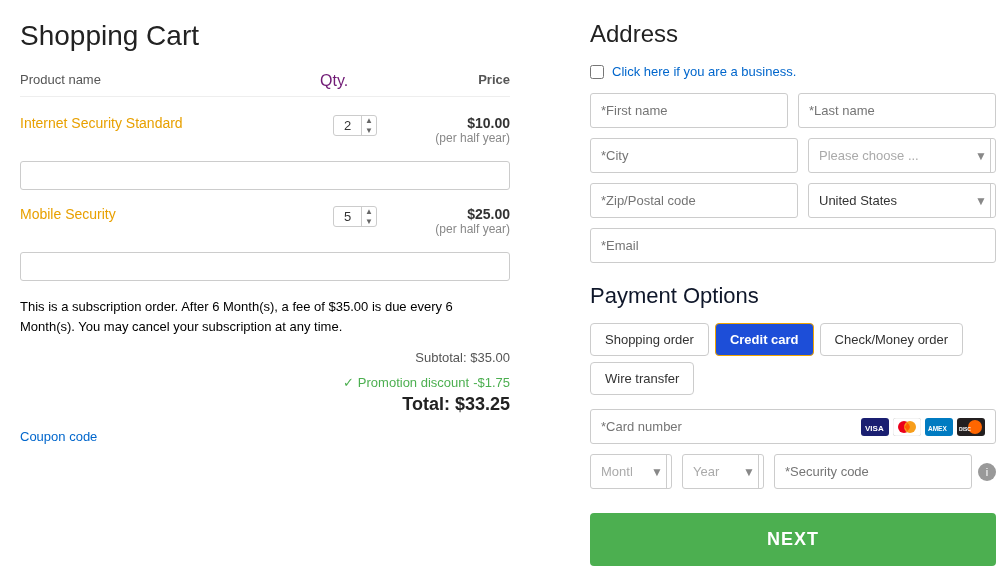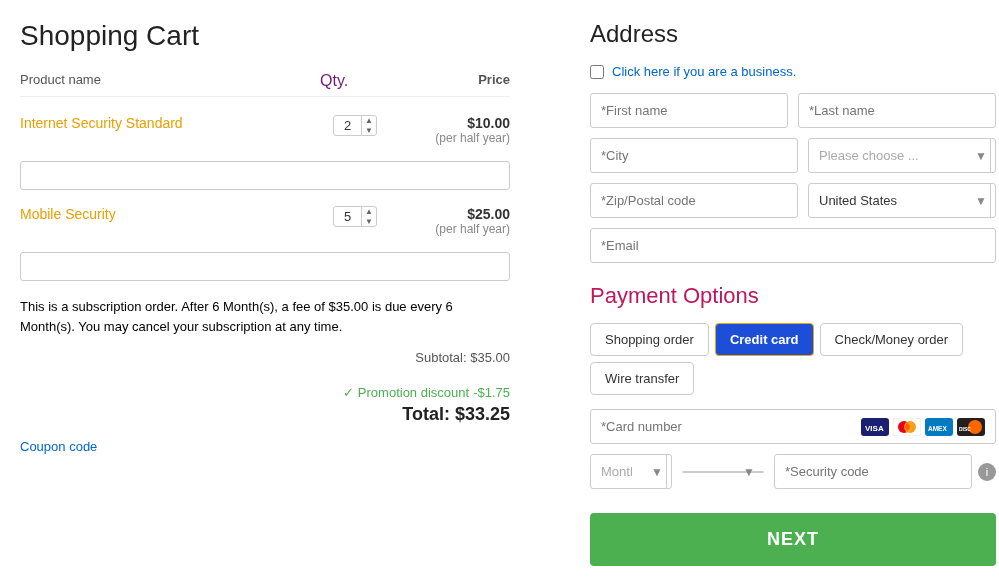--- a/index.html
+++ b/index.html
@@ -106,21 +106,21 @@
       color: #000000;
       line-height: 1.5;
     }
     .totals {
       margin-top: 14px;
       text-align: right;
     }
     .subtotal-row {
       color: #555;
       font-size: 13px;
-      margin-bottom: 20px;
+      margin-bottom: 10px;
     }
     .discount-row {
       color: #4caf50;
       font-size: 13px;
       margin-bottom: 4px;
       display: flex;
       justify-content: flex-end;
       align-items: center;
       gap: 4px;
     }
@@ -215,21 +215,21 @@
       width: 1px;
       background: #ccc;
       margin: 0 4px;
       align-self: stretch;
     }
 
     
     .payment-section-title {
       font-size: 22px;
       font-weight: normal;
-      color: #be185d;
+      color: #0f172a;
       margin: 20px 0 14px;
     }
     .payment-buttons {
       display: flex;
       gap: 6px;
       margin-bottom: 14px;
       flex-wrap: wrap;
     }
     .pay-btn {
       padding: 8px 14px;
@@ -519,20 +519,28 @@
           <option>August</option>
           <option>September</option>
           <option>October</option>
           <option>November</option>
           <option>December</option>
         </select>
         <span class="divider-line"></span>
         <span class="chevron">▼</span>
       </div>
       <div class="card-select-wrap">
+        <select>
+          <option>Year</option>
+          <option>2024</option>
+          <option>2025</option>
+          <option>2026</option>
+          <option>2027</option>
+          <option>2028</option>
+        </select>
         <span class="divider-line"></span>
         <span class="chevron">▼</span>
       </div>
       <div class="security-wrap">
         <input class="security-input" type="text" placeholder="*Security code" style="">
         <div class="info-icon">i</div>
       </div>
     </div>
 
     <button class="next-btn">NEXT</button>

